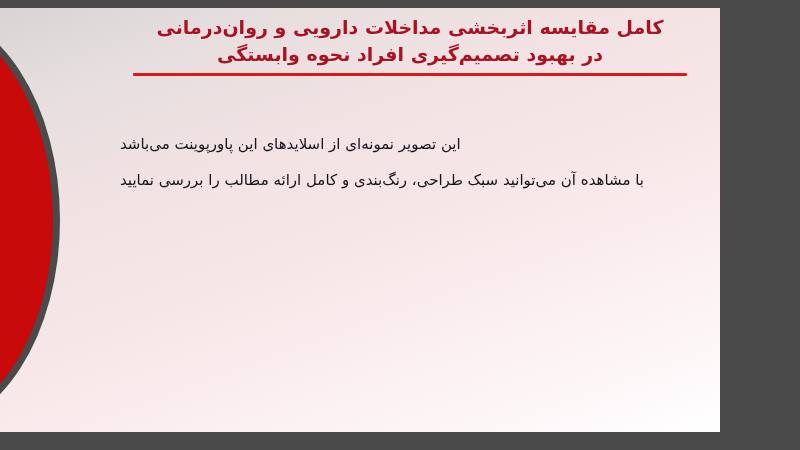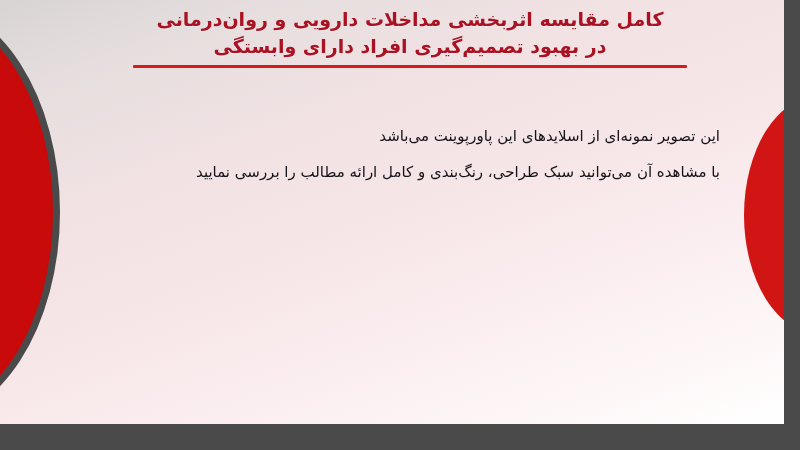--- a/index.html
+++ b/index.html
@@ -19,22 +19,22 @@
     width: 800px;
     height: 450px;
     overflow: hidden;
     background: #4a4a4a;
   }
 
   
   .panel {
     position: absolute;
     left: 0;
-    top: 0;
-    width: 784px;
+    top: 8px;
+    width: 720px;
     height: 424px;
     overflow: hidden;
     background:
       linear-gradient(160deg,
         #d8d4d4 0%,
         #e6dede 14%,
         #f2e2e4 34%,
         #f7e6e8 52%,
         #fbeef0 70%,
         #fdf6f7 86%,
@@ -130,21 +130,21 @@
     background: #d81a1a;
     border-radius: 1px;
   }
 
   
   .body-block {
     position: absolute;
     left: 120px;
     top: 118px;
     width: 600px;
-    text-align: right;
+    text-align: left;
   }
   .body-line {
     color: #131319;
     font-size: 15px;
     line-height: 36px;
     white-space: nowrap;
     font-weight: normal;
   }
 </style>
 </head>
@@ -160,21 +160,21 @@
     <div class="swoosh sw4"></div>
     <div class="swoosh sw5"></div>
 
     <div class="left-oval"></div>
     <div class="left-oval-inner"></div>
 
     <div class="right-oval"></div>
 
     <div class="title-block">
       <div class="title-line">کامل مقایسه اثربخشی مداخلات دارویی و روان‌درمانی</div>
-      <div class="title-line">در بهبود تصمیم‌گیری افراد دارای وابستگی</div>
+      <div class="title-line">در بهبود تصمیم‌گیری افراد نحوه وابستگی</div>
       <div class="title-rule"></div>
     </div>
 
     <div class="body-block">
       <div class="body-line">این تصویر نمونه‌ای از اسلایدهای این پاورپوینت می‌باشد</div>
       <div class="body-line">با مشاهده آن می‌توانید سبک طراحی، رنگ‌بندی و کامل ارائه مطالب را بررسی نمایید</div>
     </div>
 
   </div>
 

